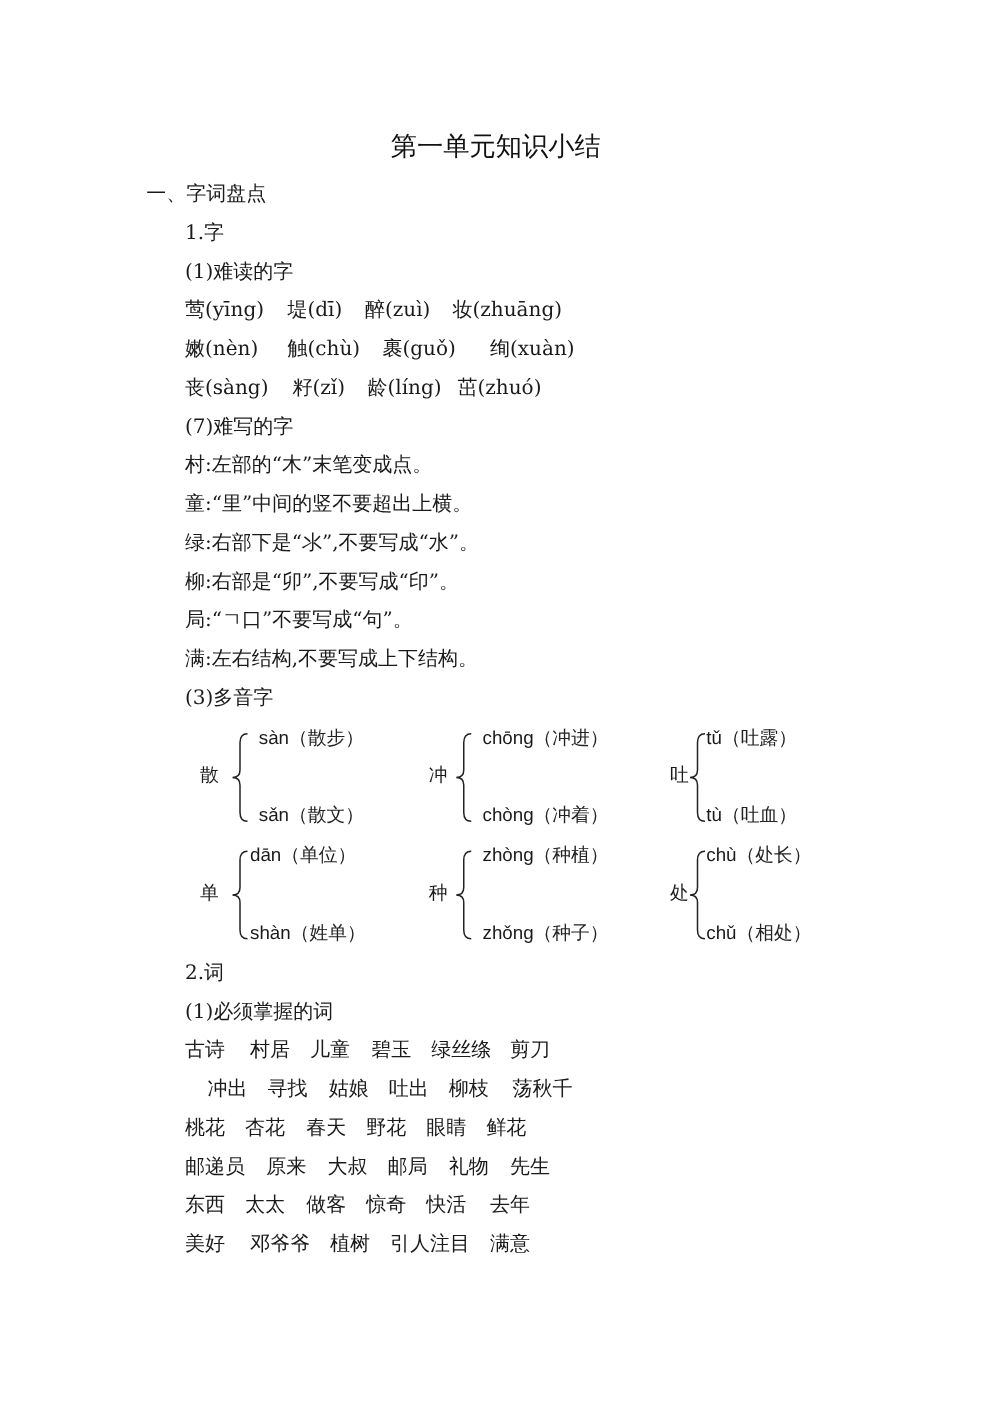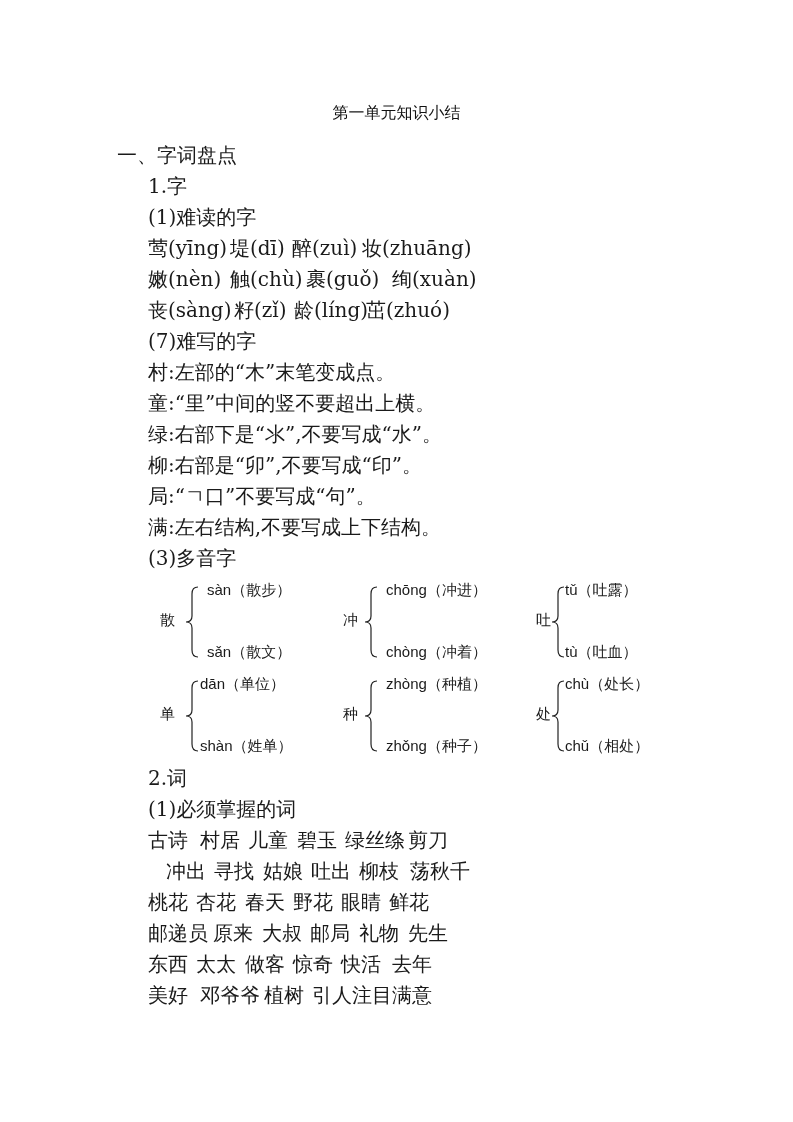--- a/index.html
+++ b/index.html
@@ -1,21 +1,21 @@
 <!DOCTYPE html>
 <html><head>
 <meta charset="utf-8">
 <style>
   html, body { margin: 0; padding: 0; background: #ffffff; }
   body { width: 793px; height: 1122px; position: relative; overflow: hidden;
          font-family: "DejaVu Serif", "Liberation Serif", serif; color: #1a1a1a; }
   .abs { position: absolute; white-space: nowrap; }
-  .title { left: 0; width: 793px; text-align: center; top: 103px; font-size: 16px;
+  .title { left: 0; width: 793px; text-align: center; top: 103px; font-size: 21px;
            font-family: "DejaVu Sans", "Liberation Sans", sans-serif; color: #111; }
-  .line { font-size: 20px; line-height: 20px; }
+  .line { font-size: 16px; line-height: 20px; }
   .label { font-size: 15px; }
   .brace { position: absolute; }
   .sans { font-family: "Liberation Sans", "DejaVu Sans", sans-serif; font-size: 15px; }
   .cjk { font-family: "DejaVu Sans", sans-serif; font-size: 15px; color: #222; }
 </style>
 </head>
 <body>
 
 <div>
 

